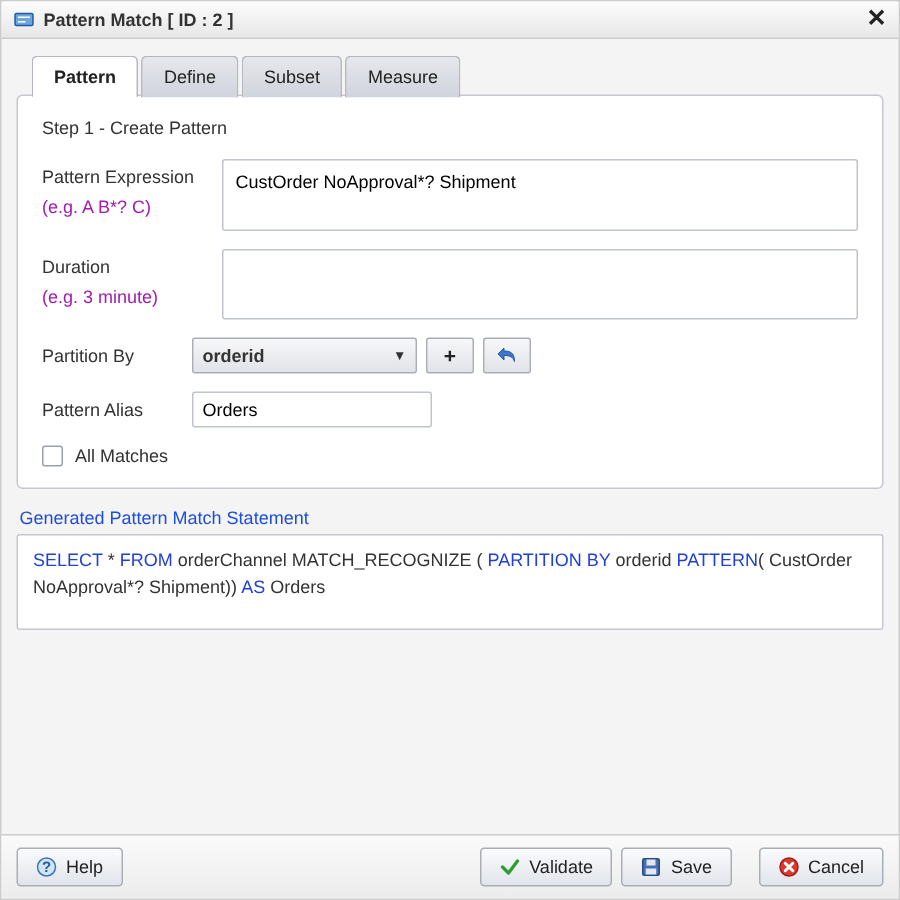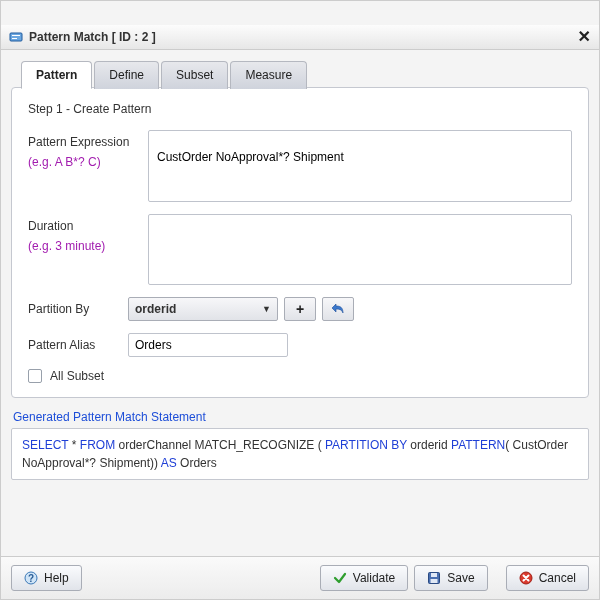--- a/index.html
+++ b/index.html
@@ -20,21 +20,20 @@
     position: relative;
   }
   .titlebar {
     background: linear-gradient(#fcfcfc, #e7e7e7);
     border-bottom: 1px solid #ccc;
     padding: 5px 8px;
     display: flex;
     align-items: center;
     font-weight: bold;
     color: #333;
-    margin-top: 24px;
   }
   .titlebar .title-icon {
     width: 14px; height: 14px;
     margin-right: 6px;
     display: inline-flex;
   }
   .titlebar .close {
     margin-left: auto;
     font-weight: bold;
     font-size: 16px;
@@ -97,21 +96,21 @@
   .form-hint {
     display: block;
     margin-top: 6px;
     color: #a21caf;
   }
   .text-area {
     flex: 1;
     border: 1px solid #bfc3cc;
     background: #fff;
     border-radius: 2px;
-    padding: 18px 8px;
+    padding: 6px 8px;
     min-height: 42px;
     font-family: Arial, Helvetica, sans-serif;
     font-size: 12px;
     resize: none;
     line-height: 1.4;
   }
   .text-input {
     border: 1px solid #bfc3cc;
     background: #fff;
     padding: 4px 6px;
@@ -170,21 +169,21 @@
   }
   .gen-label {
     margin: 12px 2px 4px 2px;
     color: #1d4ed8;
   }
   .gen-box {
     background: #fff;
     border: 1px solid #c5c8d0;
     border-radius: 2px;
     padding: 8px 10px;
-    height: 52px;
+    height: 64px;
     overflow: hidden;
     line-height: 1.45;
     font-family: Arial, Helvetica, sans-serif;
     font-size: 12px;
   }
   .gen-box .kw { color: #1f3fd6; }
   .footer {
     border-top: 1px solid #ccc;
     background: linear-gradient(#fafafa, #ececec);
     padding: 8px 10px;
@@ -272,21 +271,21 @@
         </div>
       </div>
 
       <div class="form-row">
         <div class="form-label" style="width:100px;flex:0 0 100px">Pattern Alias</div>
         <input class="text-input" value="Orders" style="">
       </div>
 
       <div class="checkbox-row" style="margin-top:6px;margin-bottom:4px">
         <span class="checkbox"></span>
-        <span>All Subset</span>
+        <span>All Matches</span>
       </div>
     </div>
 
     <div class="gen-label">Generated Pattern Match Statement</div>
     <div class="gen-box">
       <span class="kw">SELECT</span><span> * </span><span class="kw">FROM</span><span> orderChannel  MATCH_RECOGNIZE ( </span><span class="kw">PARTITION BY</span><span> orderid </span><span class="kw">PATTERN</span><span>( CustOrder NoApproval*? Shipment)) </span><span class="kw">AS</span><span> Orders</span>
     </div>
 
   </div>
 

